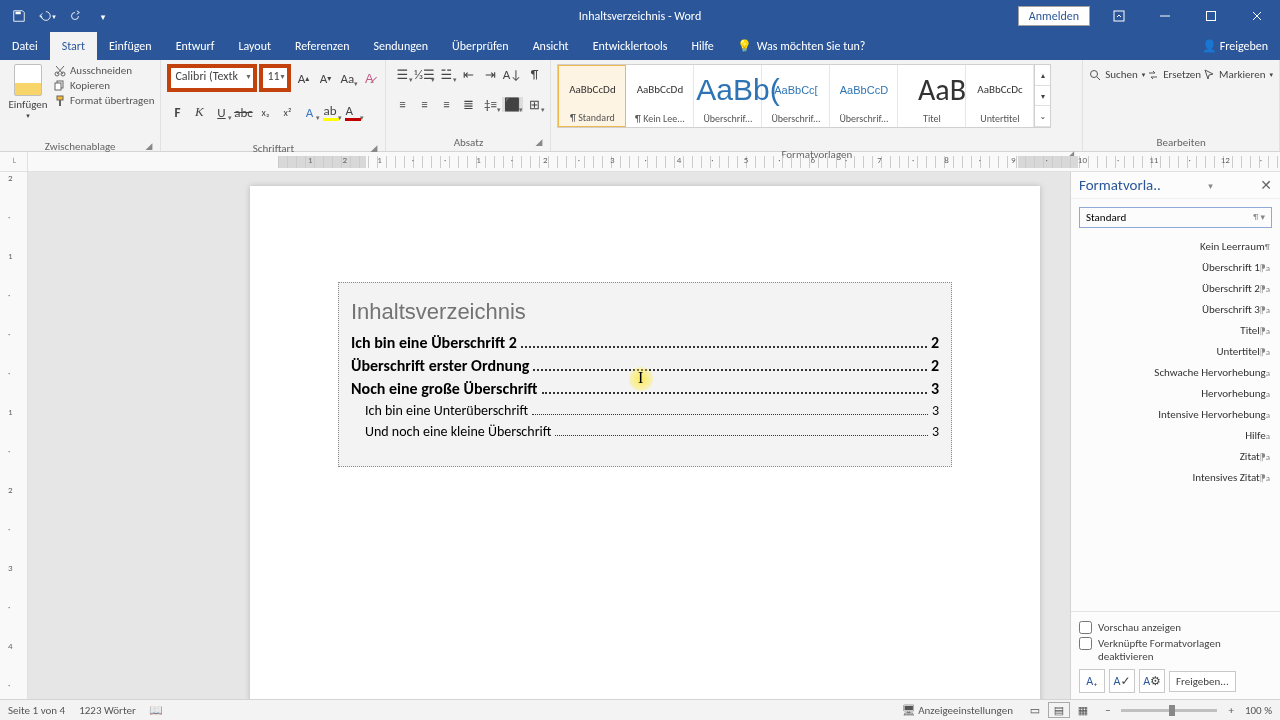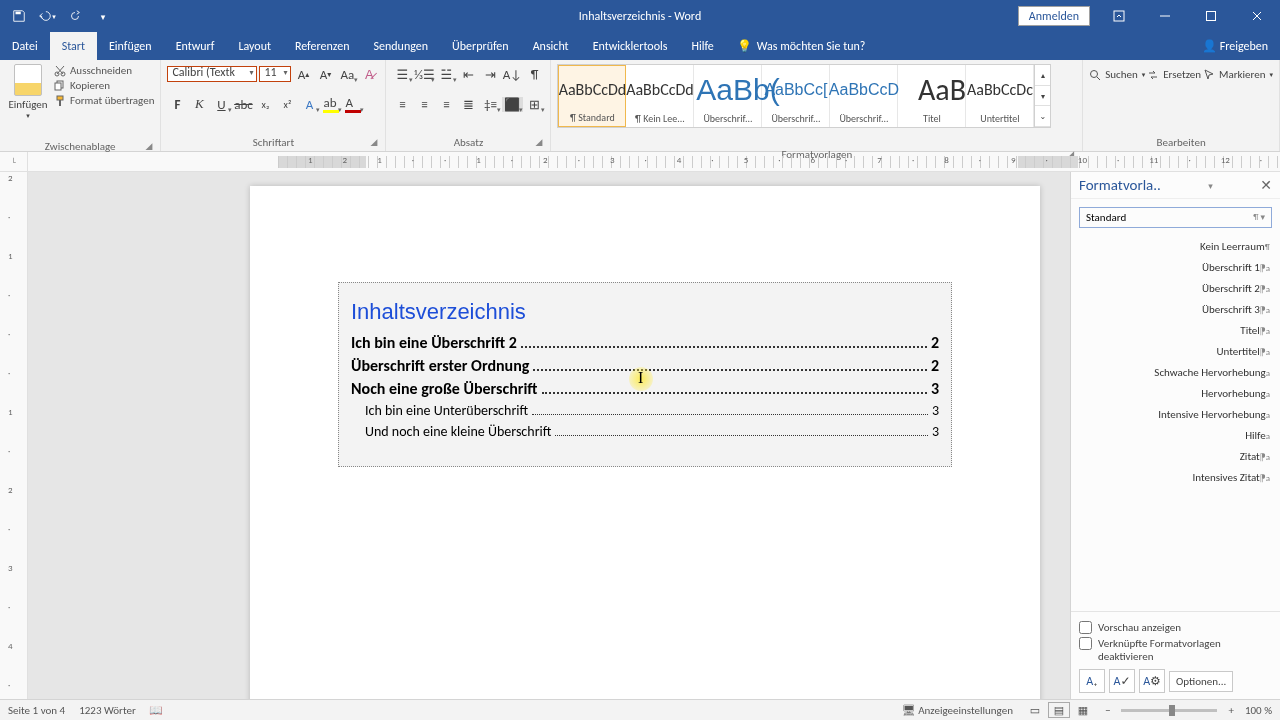--- a/index.html
+++ b/index.html
@@ -30,35 +30,35 @@
 .group-label .launcher { position:absolute; right:2px; top:2px; font-size:9px; color:#888; cursor:pointer; }
 
 .paste-big { display:flex; flex-direction:column; align-items:center; width:44px; cursor:pointer; font-size:11px; }
 .paste-big .ic { width:28px; height:32px; background:linear-gradient(#fff 0 60%,#f7d56a 60% 100%); border:1px solid #c0c0c0; border-radius:2px; margin-bottom:2px; }
 .clip-opts { display:flex; flex-direction:column; gap:2px; font-size:11px; color:#555; }
 .clip-opts div { display:flex; align-items:center; gap:4px; cursor:pointer; }
 .clip-opts svg { width:12px; height:12px; }
 
 .font-row { display:flex; align-items:center; gap:2px; }
 .font-row + .font-row { margin-top:6px; }
-.combo { border:1px solid #c2410c; background:#fff; height:16px; font-size:12px; padding:0 14px 4px 4px; position:relative; display:flex; align-items:center; cursor:pointer; }
+.combo { border:4px solid #c2410c; background:#fff; height:28px; font-size:12px; padding:0 14px 4px 4px; position:relative; display:flex; align-items:center; cursor:pointer; }
 .combo::after { content:"▾"; position:absolute; right:3px; font-size:8px; color:#666; }
 .fname { width:90px; } .fsize { width:32px; }
 .ibtn { width:20px; height:20px; display:flex; align-items:center; justify-content:center; cursor:pointer; font-size:13px; position:relative; }
 .ibtn .dd { font-size:7px; position:absolute; right:0; bottom:0; color:#666; }
 .bold { font-weight:bold; } .ital { font-style:italic; font-family:serif; }
 .under { text-decoration:underline; } .strike { text-decoration:line-through; }
 .sub { font-size:10px; } .sup { font-size:10px; }
 .swatch { border-bottom:3px solid; width:16px; }
 
 
 .styles-gallery { display:flex; border:1px solid #d0d0d0; background:#fff; }
 .style-item { width:68px; height:62px; border-right:1px solid #e7e7e7; display:flex; flex-direction:column; align-items:center; justify-content:center; cursor:pointer; padding:2px; }
 .style-item.sel { border:1px solid #f0b84c; background:#fef4e4; }
-.style-prev { font-size:16px; color:#333; flex:1; display:flex; align-items:center; }
+.style-prev { font-size:11px; color:#333; flex:1; display:flex; align-items:center; }
 .style-prev.h { color:#2e74b5; font-family:"Calibri Light",sans-serif; }
 .style-prev.big { font-size:30px;margin-left:20px; }
 .style-name { font-size:10px; color:#555; white-space:nowrap; overflow:hidden; text-overflow:ellipsis; width:100%; text-align:center; }
 .gallery-more { width:16px; display:flex; flex-direction:column; border-left:1px solid #d0d0d0; }
 .gallery-more div { flex:1; display:flex; align-items:center; justify-content:center; font-size:8px; cursor:pointer; border-bottom:1px solid #e0e0e0; }
 
 .edit-group { display:flex; flex-direction:row; gap:2px; font-size:11px; padding-top:4px; }
 .edit-group div { display:flex; align-items:center; gap:4px; cursor:pointer; }
 .edit-group svg { width:12px; height:12px; }
 
@@ -72,21 +72,21 @@
 .ruler-h .shade-r { position:absolute; left:990px; top:4px; width:60px; height:12px; background:#d8d8d8; }
 
 
 .workspace { display:flex; height:calc(720px - 32px - 28px - 92px - 20px - 21px); }
 .ruler-v { width:28px; background:#f9f9f9; border-right:1px solid #e0e0e0; font-size:9px; color:#666; position:relative; }
 .ruler-v .nums { position:absolute; top:0; left:8px; display:flex; flex-direction:column; gap:28px; }
 .doc-scroll { flex:1; background:#e6e6e6; overflow:auto; position:relative; }
 .page { width:790px; min-height:600px; background:#fff; margin:14px 0 0 222px; box-shadow:0 0 6px rgba(0,0,0,.2); padding:96px 88px 40px 88px; position:relative; }
 .toc-box { background:#f3f3f3; padding:16px 12px 22px 12px; border:1px solid transparent; position:relative; }
 .toc-box::before { content:""; position:absolute; inset:-1px; border:1px dotted #888; pointer-events:none; }
-.toc-title { color:#1d4ed8; font-size:22px; font-family:"Calibri Light",sans-serif; margin-bottom:8px; }
+.toc-title { color:#737373; font-size:22px; font-family:"Calibri Light",sans-serif; margin-bottom:8px; }
 .toc-l1 { font-size:16px; font-weight:bold; display:flex; margin:4px 0; font-family:Calibri,sans-serif; }
 .toc-l2 { font-size:14px; display:flex; margin:4px 0 4px 14px; font-family:Calibri,sans-serif; }
 .toc-l1 .t, .toc-l2 .t { white-space:nowrap; }
 .dots { flex:1; border-bottom:2px dotted #333; margin:0 4px 4px 4px; }
 .toc-l2 .dots { border-bottom:1.5px dotted #333; }
 .pn { white-space:nowrap; }
 .cursor-hl { position:absolute; width:24px; height:24px; border-radius:50%; background:radial-gradient(rgba(255,235,59,.85),rgba(255,235,59,0)); pointer-events:none; }
 .cursor-hl::after { content:"I"; font-family:serif; font-size:16px; position:absolute; left:9px; top:2px; color:#000; }
 
 
@@ -519,21 +519,21 @@
           <span>Vorschau anzeigen</span>
         </label>
       <label>
           <input type="checkbox" style="">
           <span>Verknüpfte Formatvorlagen deaktivieren</span>
         </label>
       <div class="pane-tools">
         <div class="tb"><span style="color:#2b579a">A</span>₊</div>
         <div class="tb"><span style="color:#2b579a">A</span>✓</div>
         <div class="tb"><span style="color:#2b579a">A</span>⚙</div>
-        <div class="opt">Optionen...</div>
+        <div class="opt">Freigeben...</div>
       </div>
     </div>
   </div>
 </div>
 
 <div class="statusbar">
   <span>Seite 1 von 4</span>
   <span>1223 Wörter</span>
   <span>📖</span>
   <div class="right">

